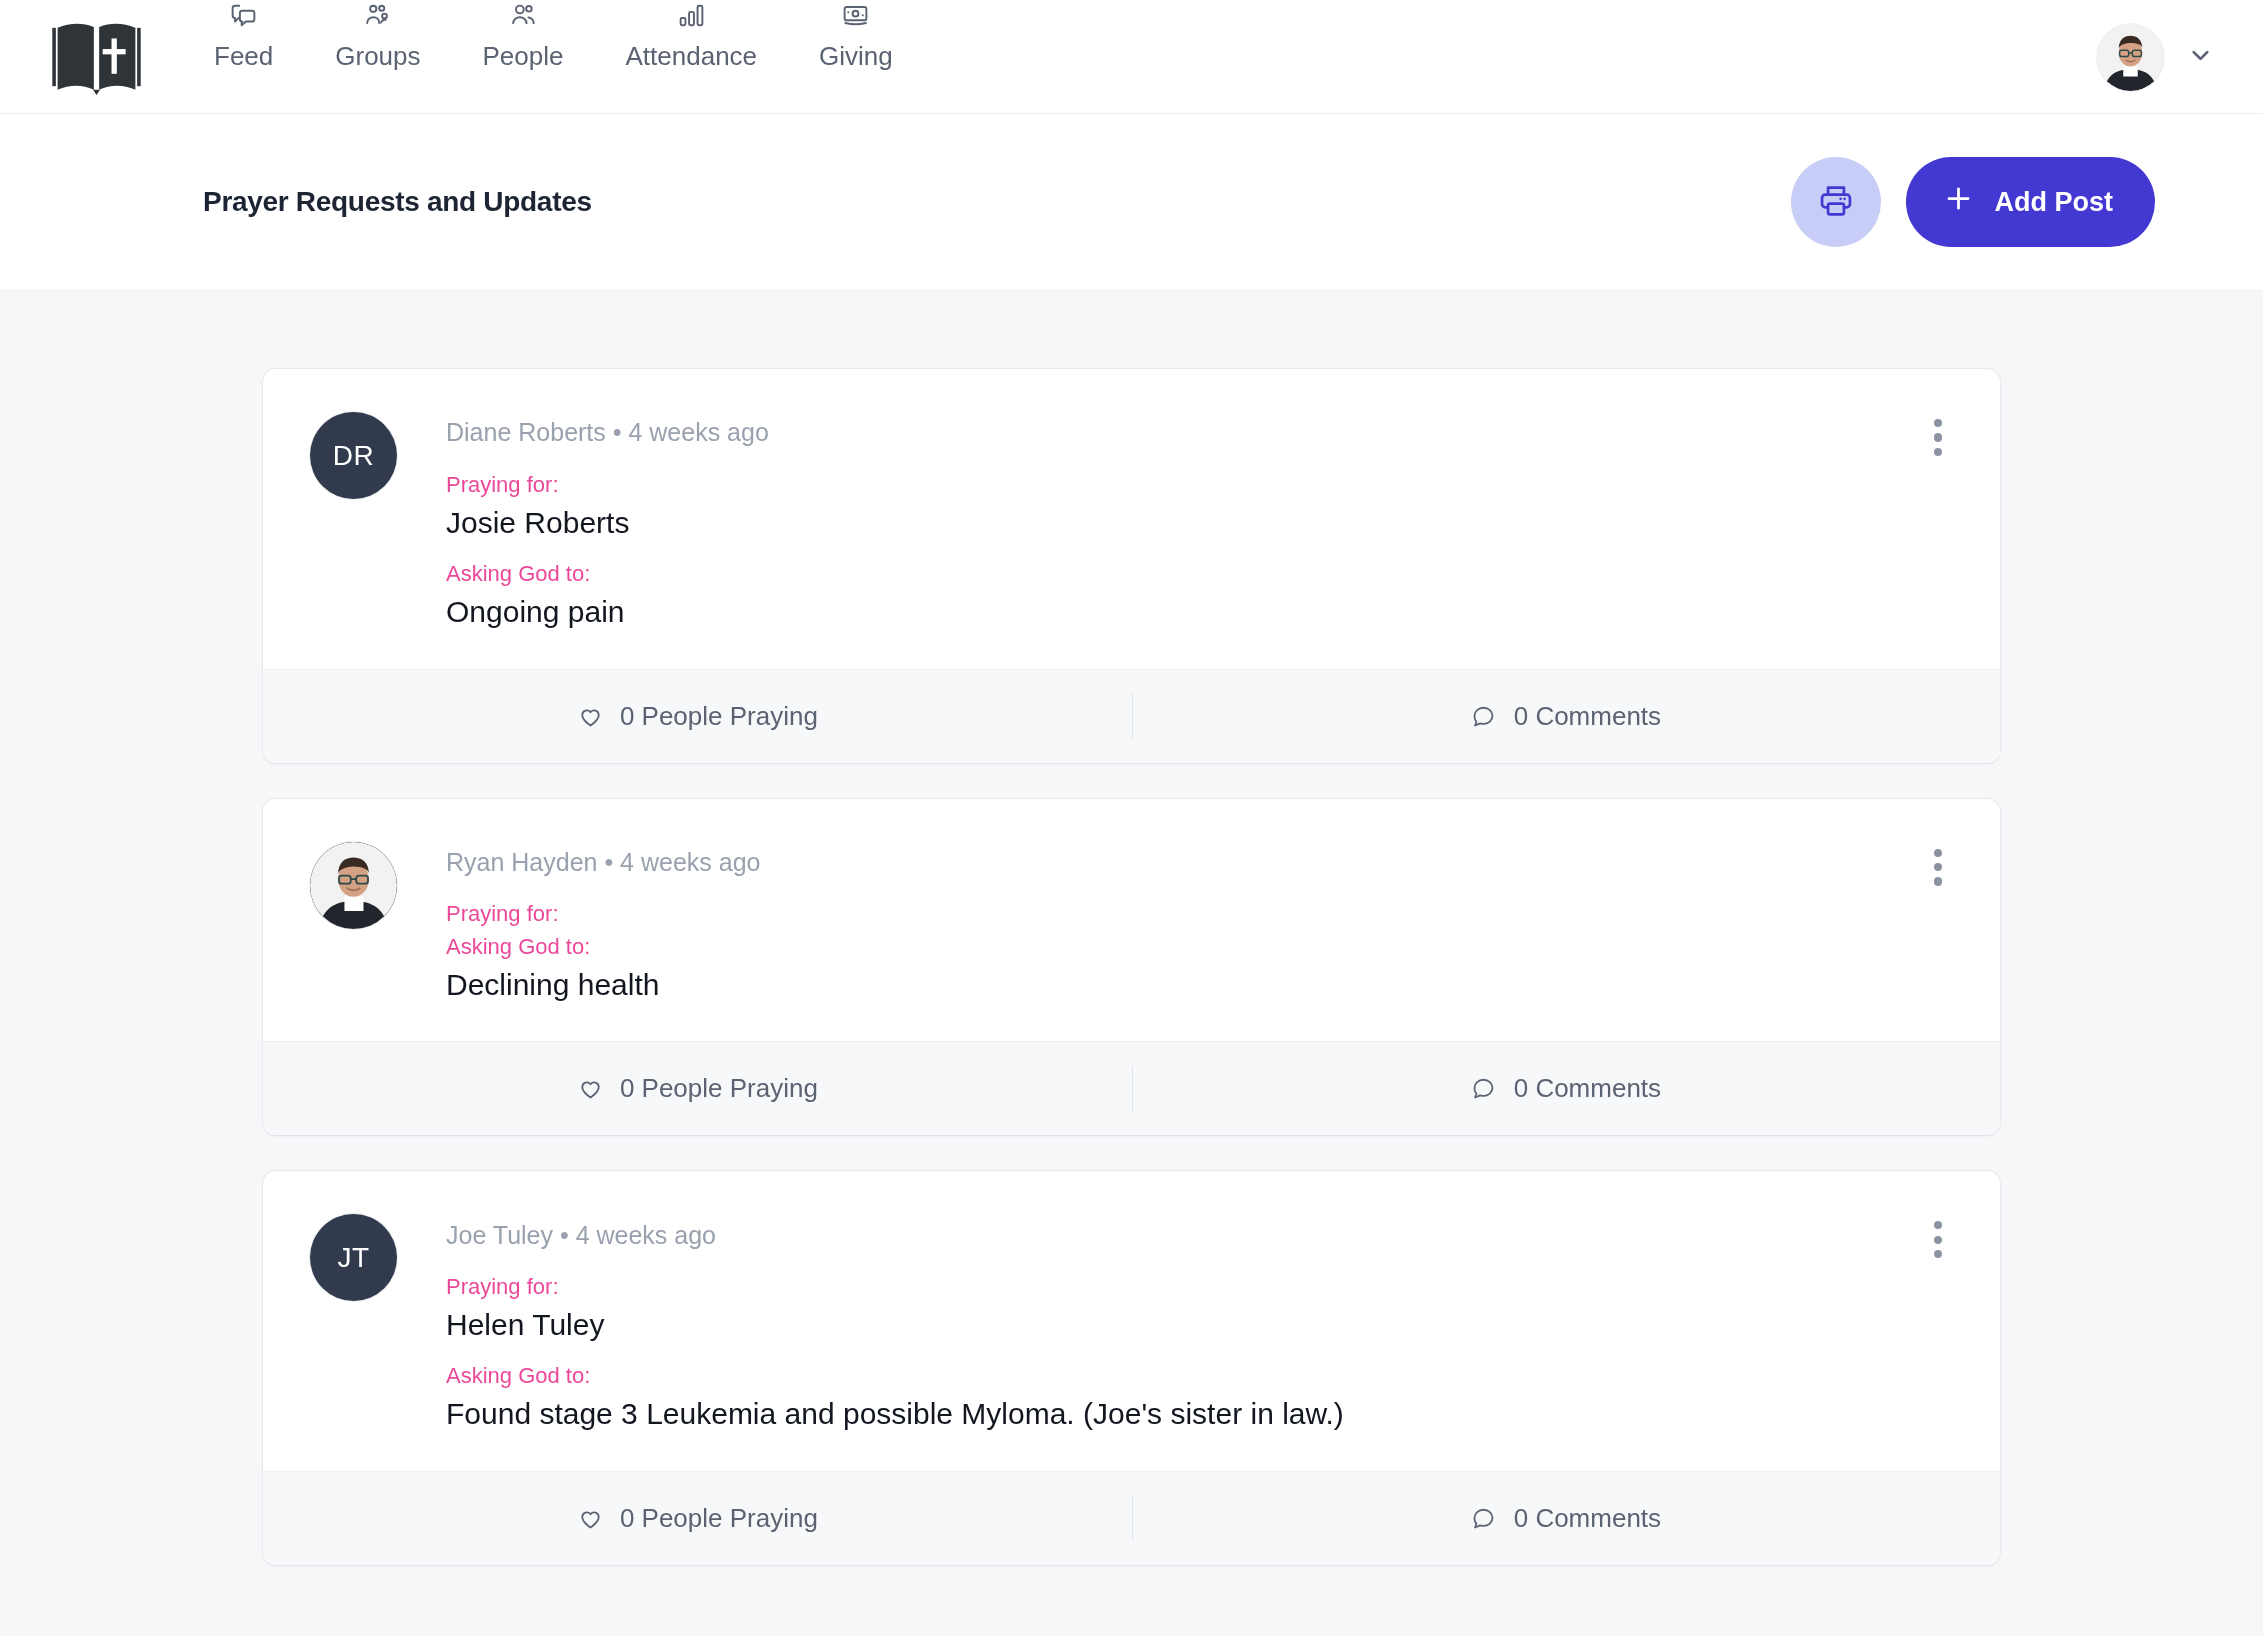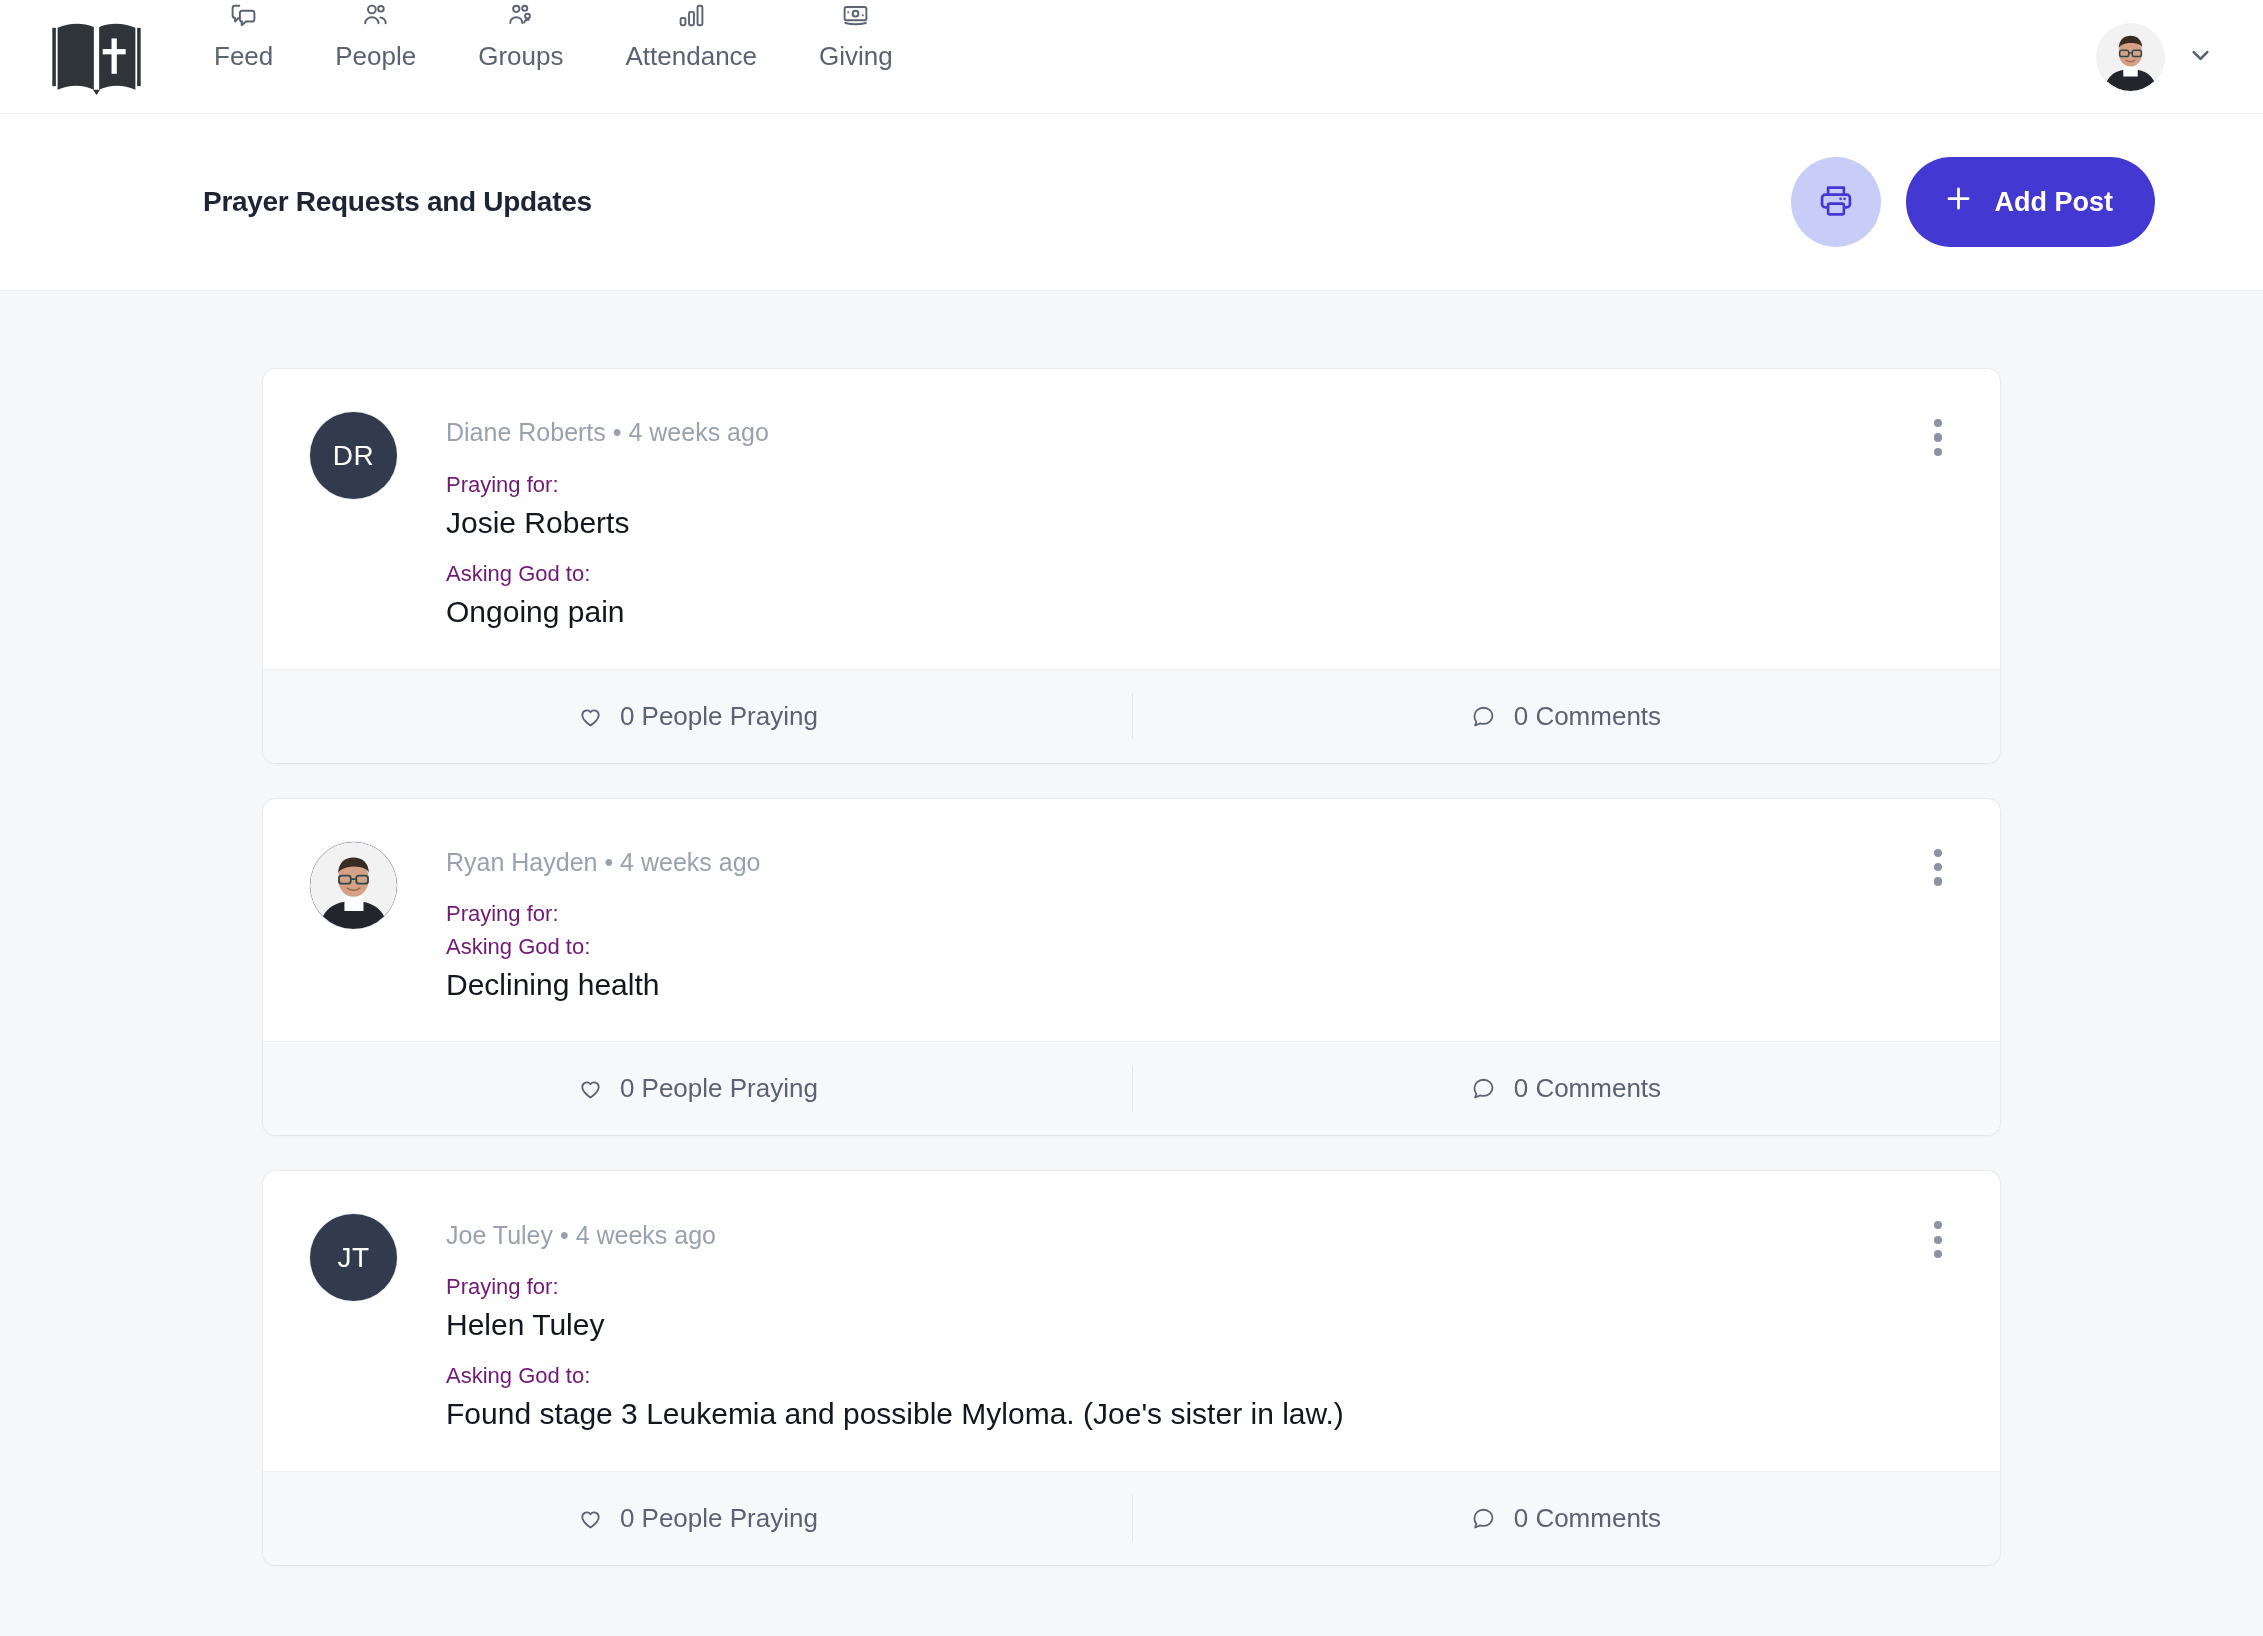--- a/index.html
+++ b/index.html
@@ -153,21 +153,21 @@
   .av svg { display:block; width:100%; height:100%; }
   .card-main { flex: 1 1 auto; padding-top: 5.4px; min-width: 0; }
   .meta {
     font-size: 25px;
     color: #9aa1ae;
     margin-bottom: 23.5px;
     line-height: 1.2;
   }
   .lbl {
     font-size: 22px;
-    color: #701a75;
+    color: #ec4899;
     line-height: 1.3;
     margin-bottom: 3.6px;
   }
   .val {
     font-size: 30px;
     color: #12161f;
     line-height: 1.35;
     margin-bottom: 16.3px;
   }
   .val:last-child { margin-bottom: 0; }
@@ -232,40 +232,40 @@
           <path d="M8.5 4H5a2 2 0 0 0-2 2v6a2 2 0 0 0 2 2v3l3-3"></path>
           <path d="M11 8h8a2 2 0 0 1 2 2v5a2 2 0 0 1-2 2h-5l-3.5 3v-3H11a2 2 0 0 1-2-2v-5a2 2 0 0 1 2-2z"></path>
         </svg>
       </span>
       <span class="nav-label">Feed</span>
     </a>
 
     <a class="nav-item">
       <span class="nav-ico">
         <svg width="29" height="29" viewBox="0 0 24 24" fill="none" stroke="#5b6272" stroke-width="1.6" stroke-linecap="round" stroke-linejoin="round">
-          <circle cx="9" cy="7" r="3.2"></circle>
-          <circle cx="16.5" cy="6.5" r="2.3"></circle>
-          <path d="M3.5 18.5c0-3 2.5-5 5.5-5s5.5 2 5.5 5"></path>
-          <path d="M16 13.6c2.4.2 4.4 2 4.4 4.9"></path>
-        </svg>
-      </span>
-      <span class="nav-label">People</span>
-    </a>
-
-    <a class="nav-item">
-      <span class="nav-ico">
-        <svg width="29" height="29" viewBox="0 0 24 24" fill="none" stroke="#5b6272" stroke-width="1.6" stroke-linecap="round" stroke-linejoin="round">
           <circle cx="8.5" cy="6.5" r="2.6"></circle>
           <circle cx="15.5" cy="6" r="2.1"></circle>
           <circle cx="17.8" cy="12.5" r="2"></circle>
           <path d="M3.5 18.2c0-2.9 2.3-4.8 5-4.8s5 1.9 5 4.8"></path>
           <path d="M15 17.8c.6-1.6 2.1-2.6 3.8-2.2"></path>
         </svg>
       </span>
       <span class="nav-label">Groups</span>
+    </a>
+
+    <a class="nav-item">
+      <span class="nav-ico">
+        <svg width="29" height="29" viewBox="0 0 24 24" fill="none" stroke="#5b6272" stroke-width="1.6" stroke-linecap="round" stroke-linejoin="round">
+          <circle cx="9" cy="7" r="3.2"></circle>
+          <circle cx="16.5" cy="6.5" r="2.3"></circle>
+          <path d="M3.5 18.5c0-3 2.5-5 5.5-5s5.5 2 5.5 5"></path>
+          <path d="M16 13.6c2.4.2 4.4 2 4.4 4.9"></path>
+        </svg>
+      </span>
+      <span class="nav-label">People</span>
     </a>
 
     <a class="nav-item">
       <span class="nav-ico">
         <svg width="29" height="29" viewBox="0 0 24 24" fill="none" stroke="#5b6272" stroke-width="1.6" stroke-linecap="round" stroke-linejoin="round">
           <rect x="3" y="14" width="4" height="6" rx="1.2"></rect>
           <rect x="10" y="9" width="4" height="11" rx="1.2"></rect>
           <rect x="17" y="4" width="4" height="16" rx="1.2"></rect>
         </svg>
       </span>

